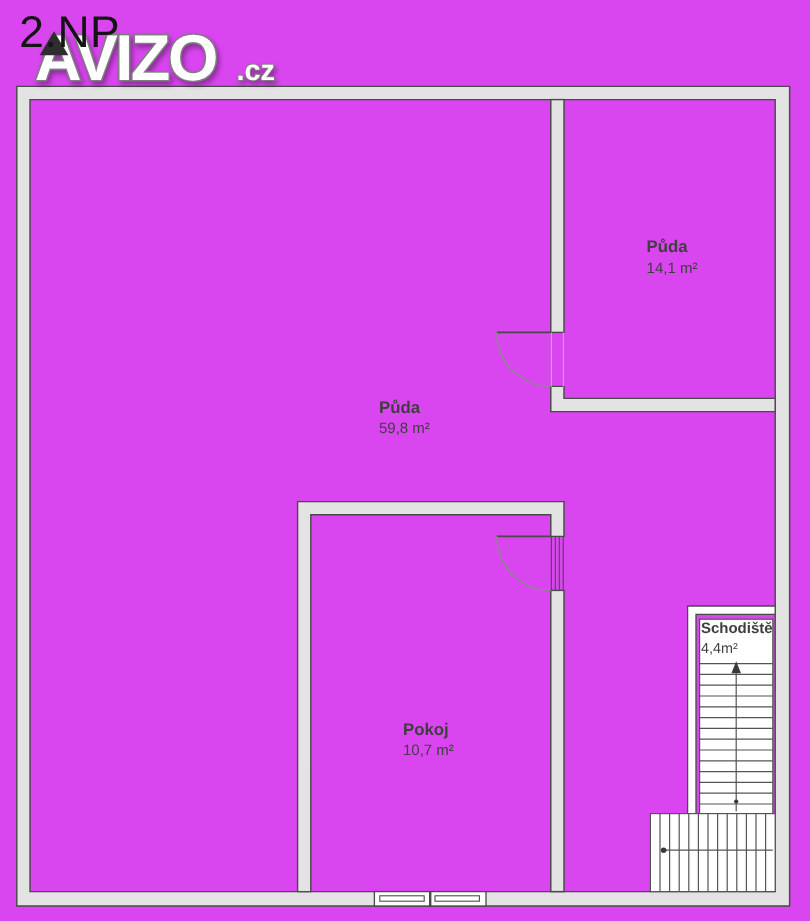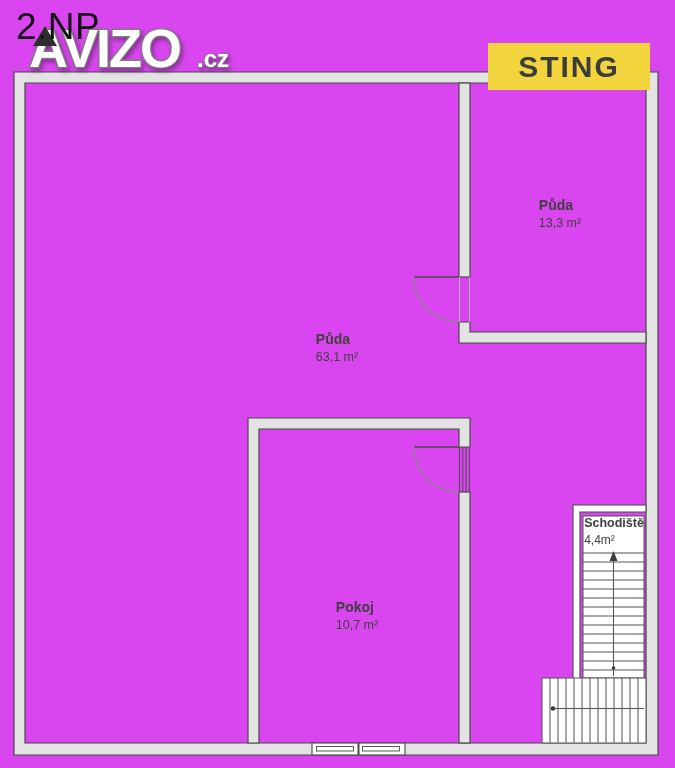--- a/index.html
+++ b/index.html
@@ -130,30 +130,29 @@
 
     <g style="filter: drop-shadow(2px 3px 2px rgba(0,0,0,0.35));">
       <text x="29" y="67" font-size="54" font-weight="bold" letter-spacing="-2" fill="#ffffff" stroke="#7d7d7d" stroke-width="2.6" paint-order="stroke">AVIZO</text>
       <polygon points="45,26 57,46 33,46" fill="#2e2e2e"></polygon>
       <text x="197" y="67" font-size="24" font-weight="bold" fill="#ffffff" stroke="#7d7d7d" stroke-width="1.6" paint-order="stroke">.cz</text>
     </g>
   </svg>
 
   <div class="floor-title">2.NP</div>
 
-  <div class="sting-badge" style="background:#F2D43D; color:#3C3C3C;">STING</div>
 
   <div class="room-label" style="left:560px; top:214px;">
     <span class="room-name">Půda</span>
-    <span class="room-area">13,3 m²</span>
+    <span class="room-area">14,1 m²</span>
   </div>
 
   <div class="room-label" style="left:337px; top:348px;">
     <span class="room-name">Půda</span>
-    <span class="room-area">63,1 m²</span>
+    <span class="room-area">59,8 m²</span>
   </div>
 
   <div class="room-label" style="left:357px; top:616px;">
     <span class="room-name">Pokoj</span>
     <span class="room-area">10,7 m²</span>
   </div>
 
   <div class="room-label small" style="left:614px; top:532px;">
     <span class="room-name">Schodiště</span>
     <span class="room-area">4,4m²</span>

